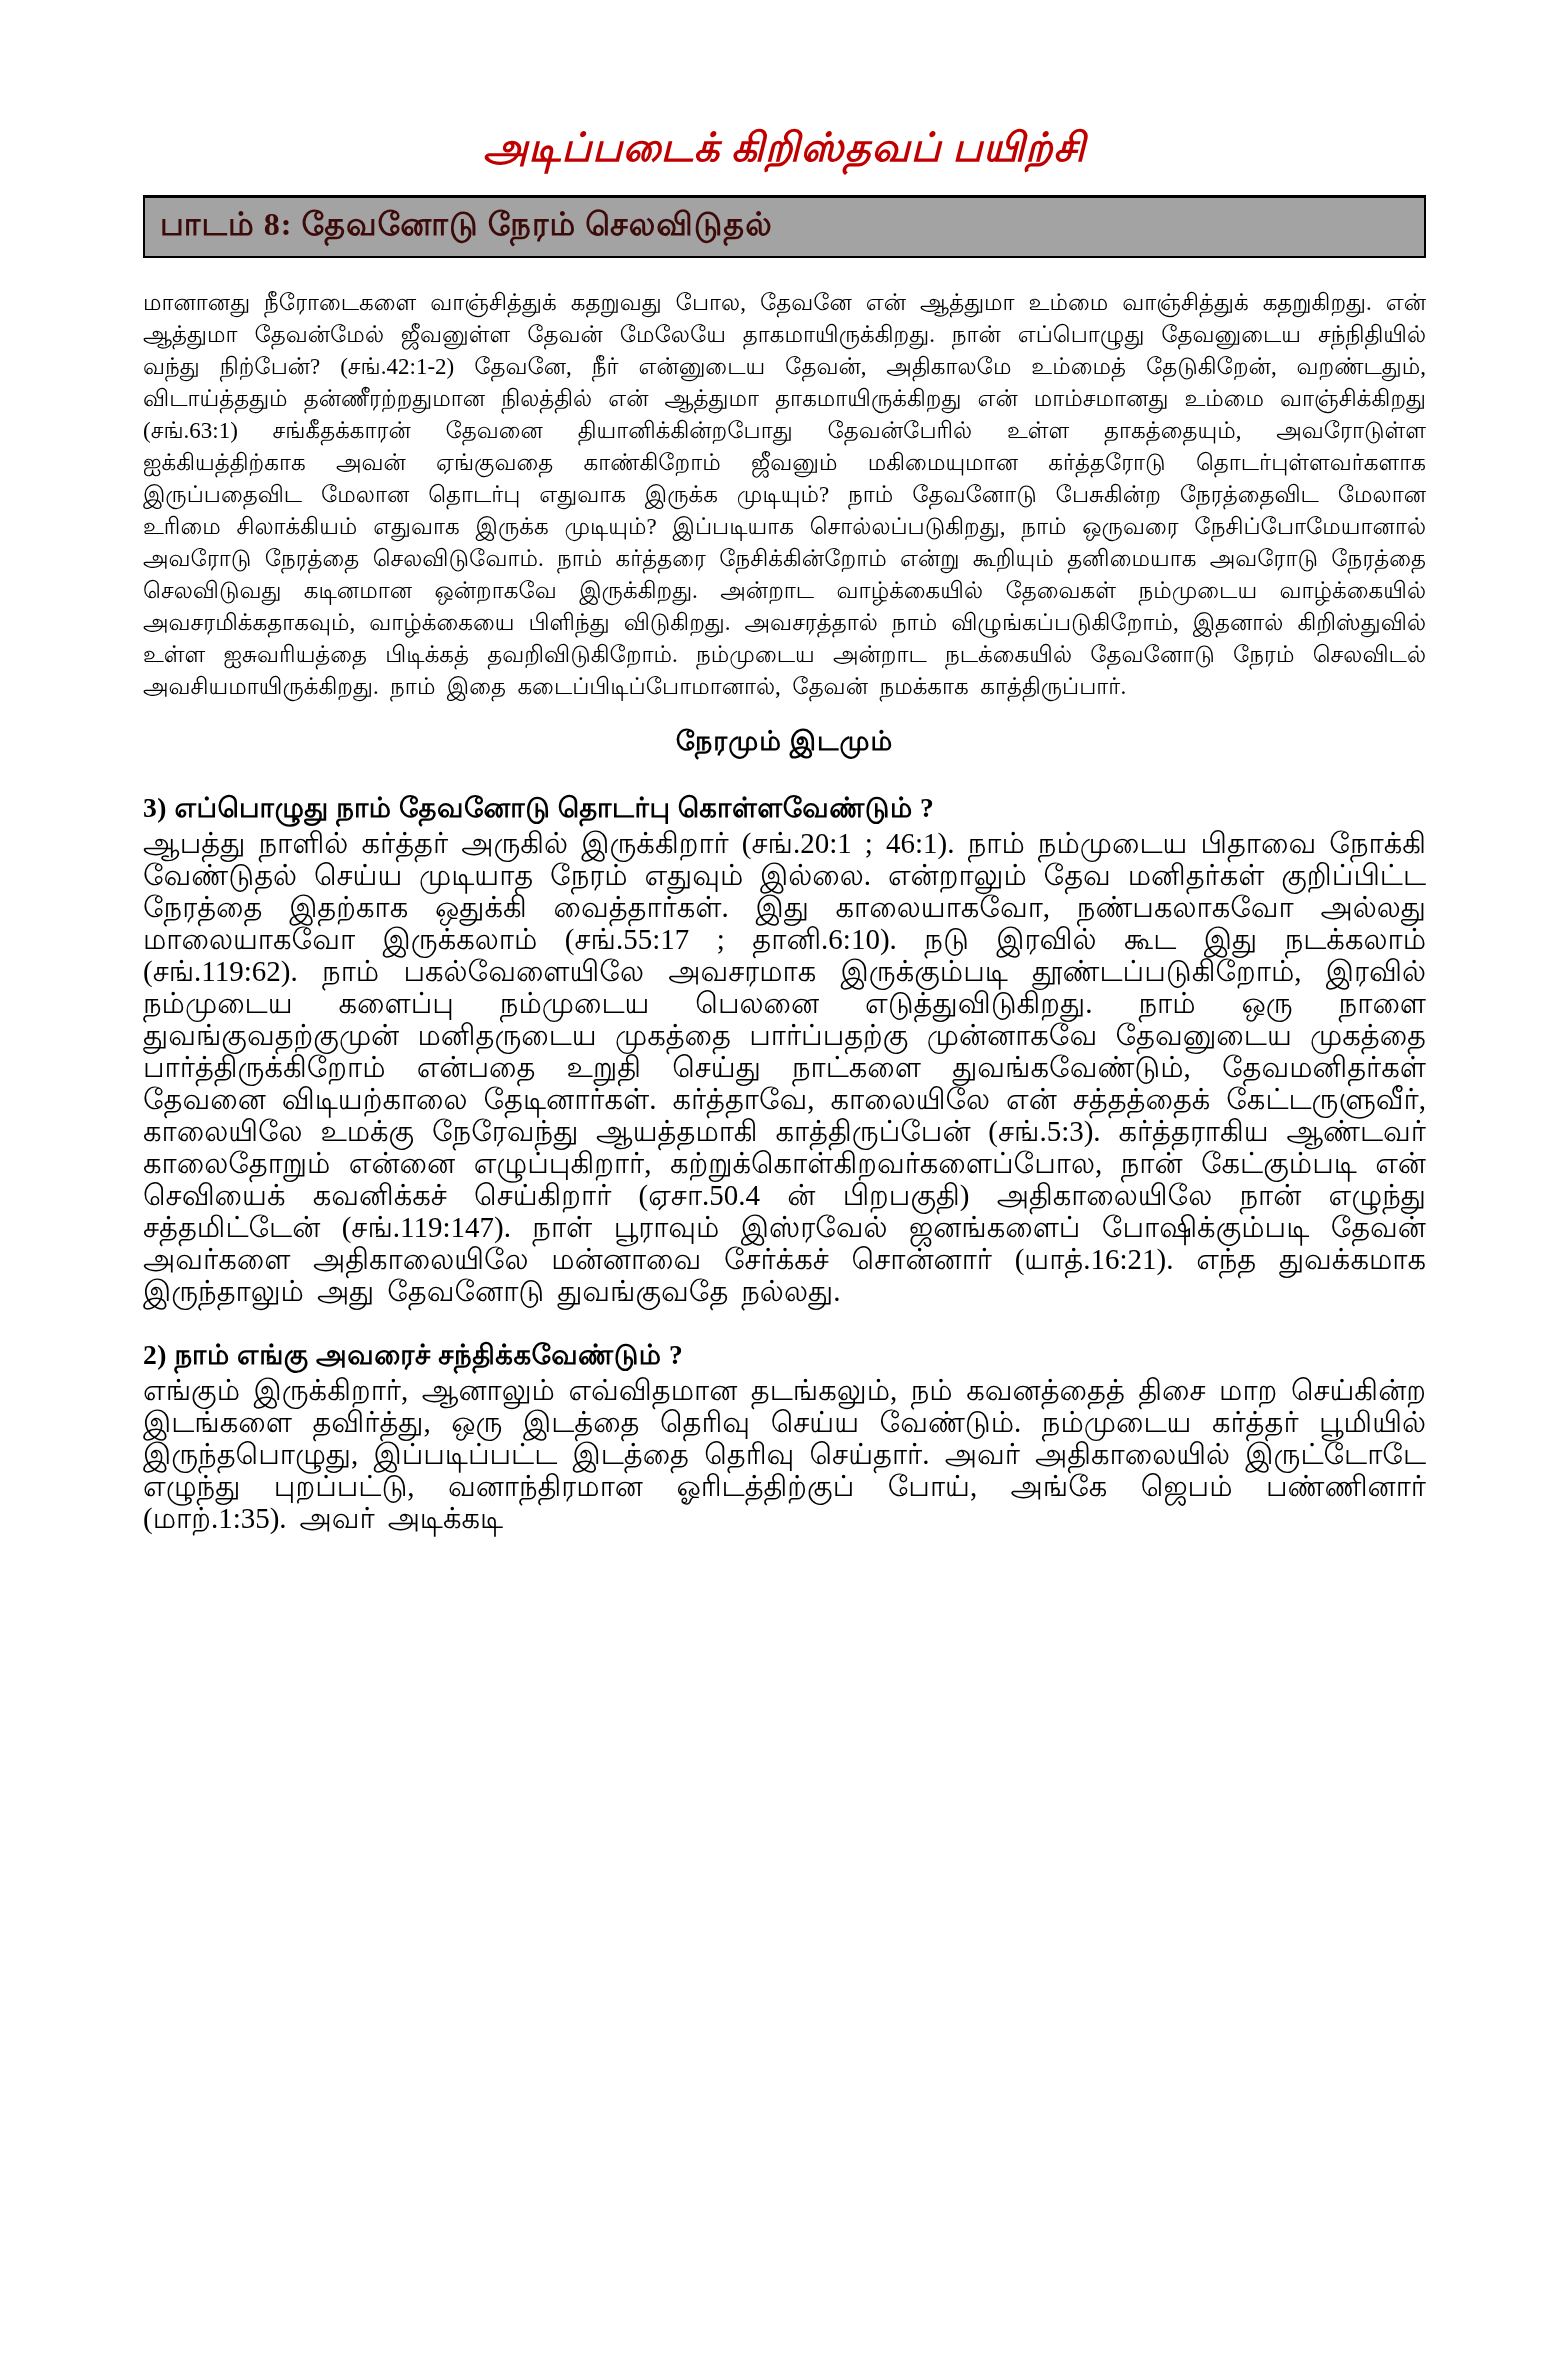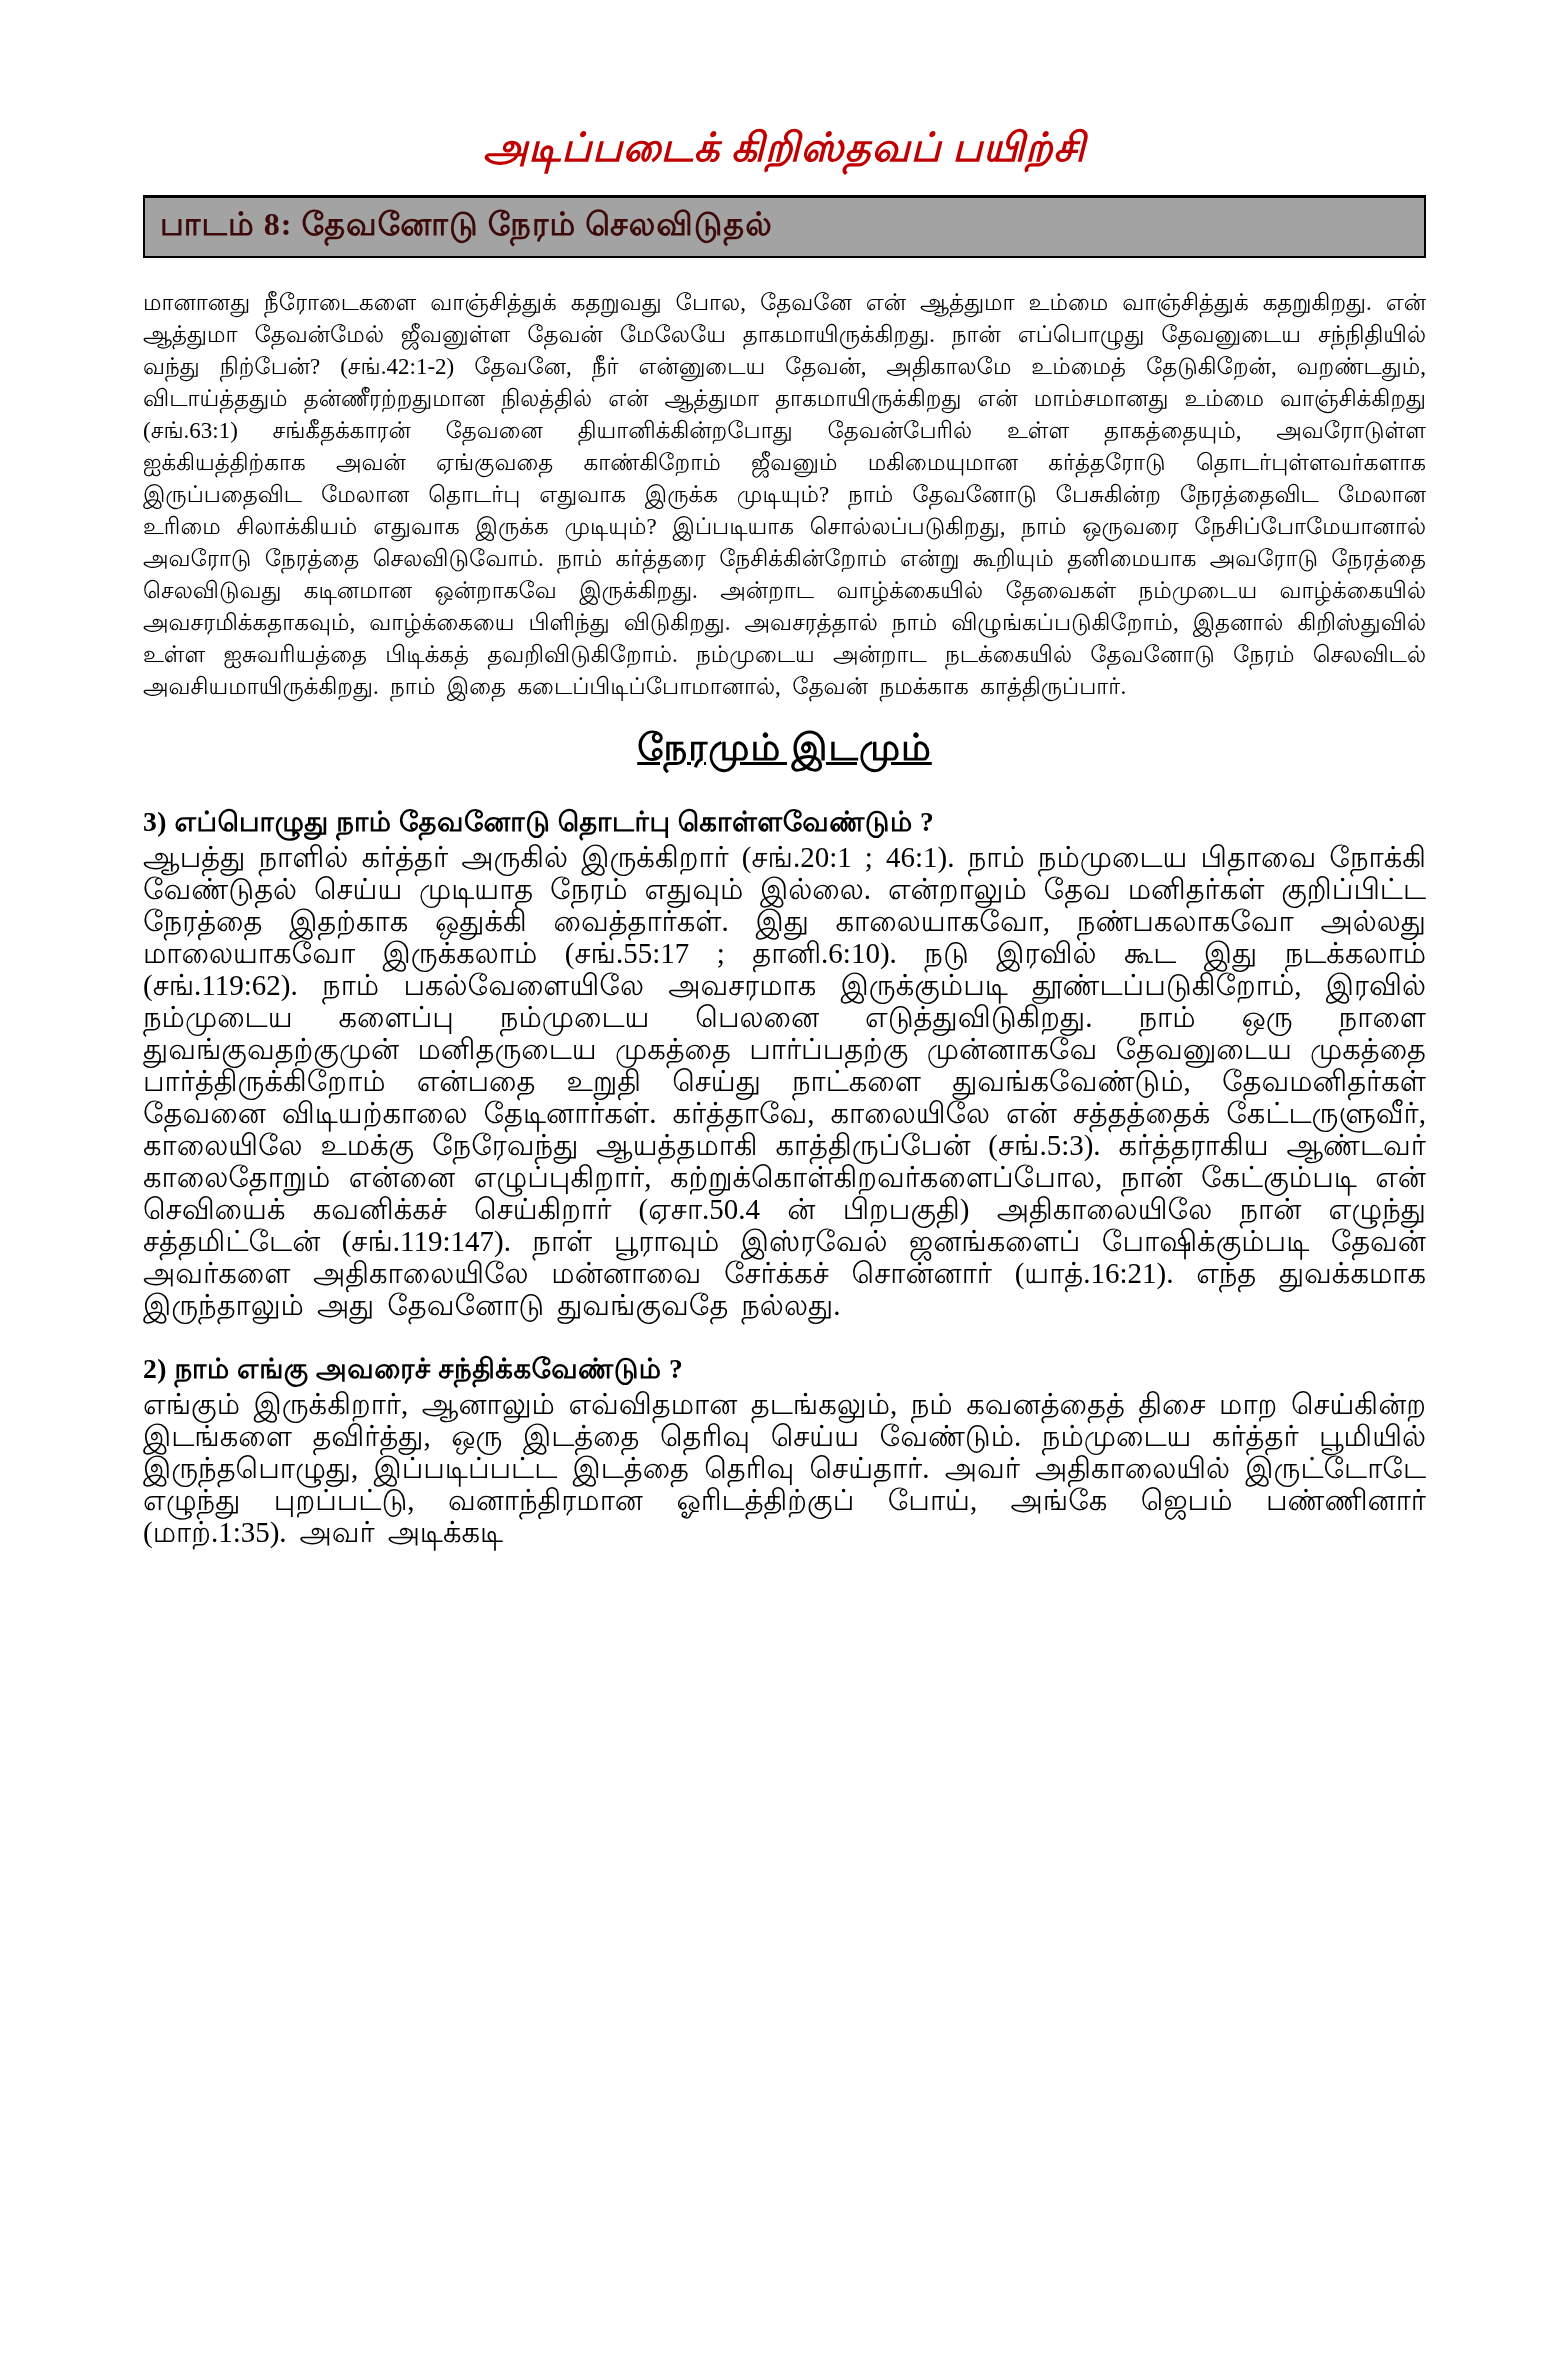--- a/index.html
+++ b/index.html
@@ -42,23 +42,22 @@
     margin-top: 28.5px;
     font-size: 23px;
     line-height: 32px;
     text-align: justify;
     text-justify: inter-word;
     word-spacing: 5.7px;
   }
   .center-heading {
     margin-top: 23px;
     text-align: center;
-    font-size: 37px;
+    font-size: 27px;
     font-weight: bold;
-    text-decoration: underline;
     letter-spacing: 1px;
   }
   .section { margin-top: 32px; }
   .section-heading {
     font-size: 27.6px;
     font-weight: bold;
     letter-spacing: 0.5px;
   }
   .section-body {
     margin-top: 0;

